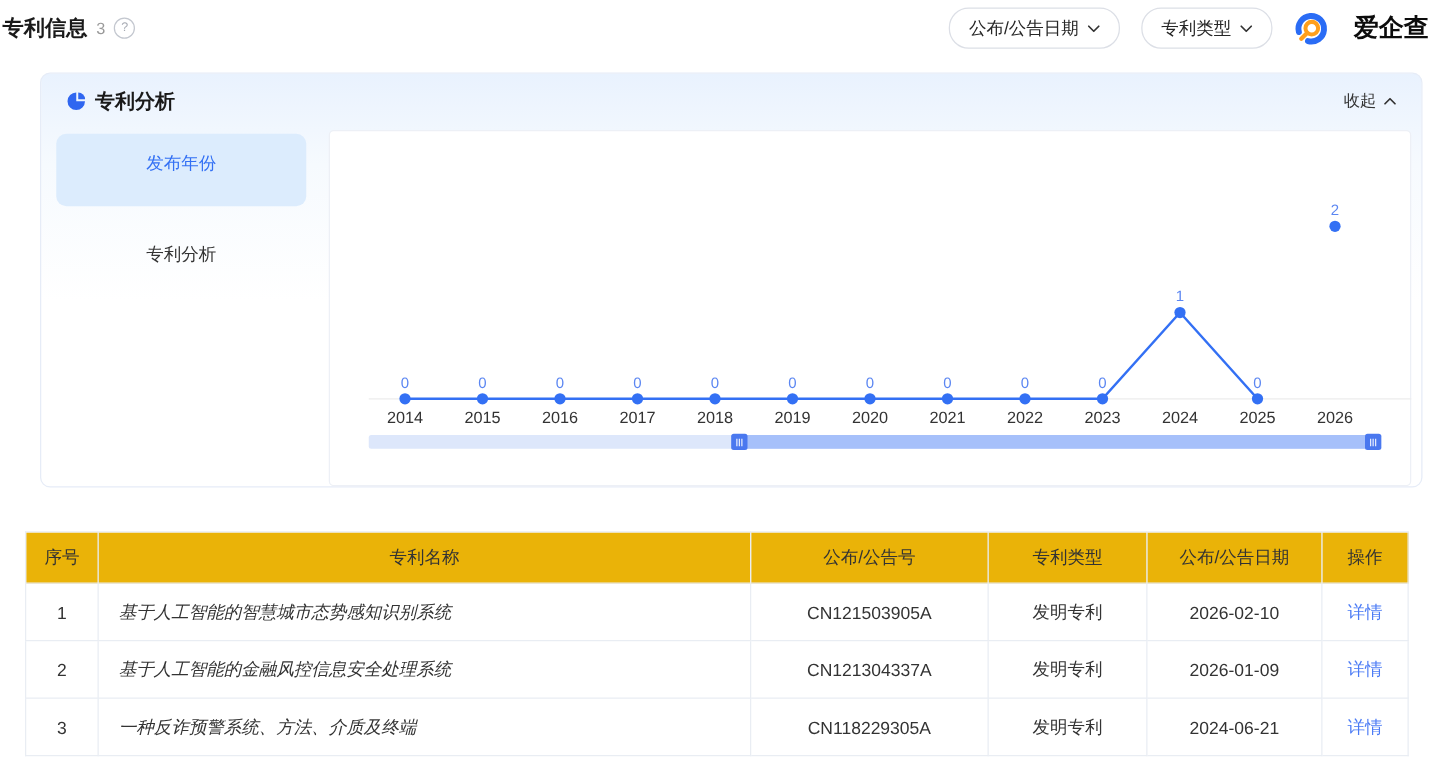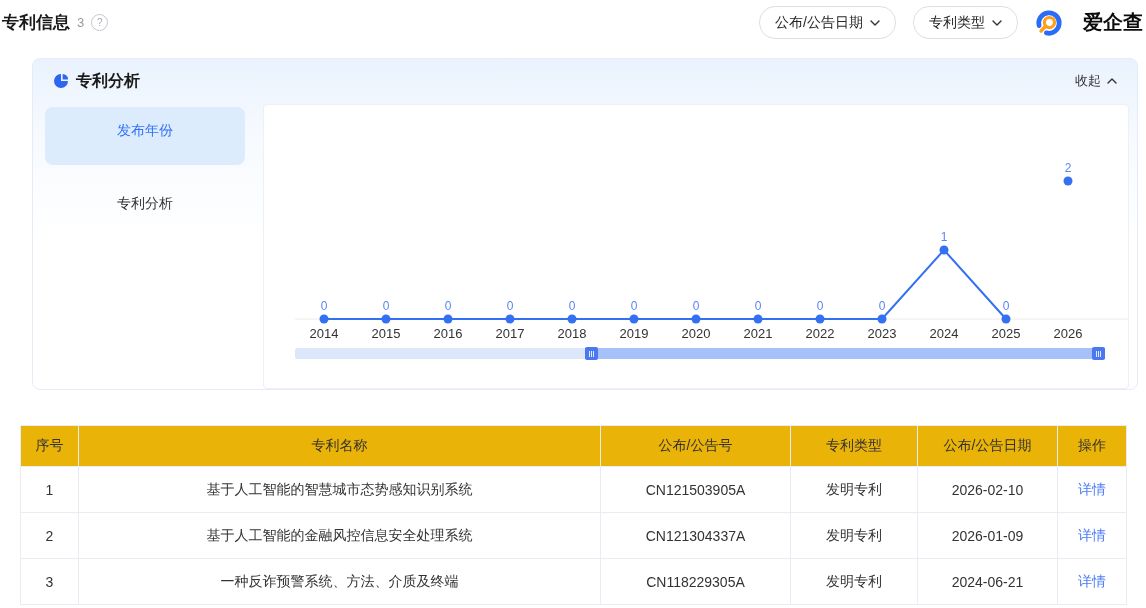--- a/index.html
+++ b/index.html
@@ -42,21 +42,21 @@
     display:flex;align-items:center;justify-content:center;gap:1px;cursor:ew-resize;}
   .sb-handle i{display:block;width:1px;height:6px;background:rgba(255,255,255,.85);}
   .sb-handle.left{left:290px;}
   .sb-handle.right{left:797px;}
   
   .patent-table{position:absolute;left:20px;top:425px;width:1106px;border-collapse:collapse;
     table-layout:fixed;font-size:14px;color:#333;background:#fff;}
   .patent-table th{background:#eab308;height:38px;font-weight:400;color:#333;
     border:1px solid #e9edf3;text-align:center;}
   .patent-table td{height:43px;border:1px solid #e9edf3;text-align:center;background:#fff;}
-  .patent-table td.name-cell{text-align:center;padding-left:1px;}
+  .patent-table td.name-cell{text-align:left;padding-left:16px;font-style:italic;}
   .detail-link{color:#4b7bf5;cursor:pointer;}
   .chev{display:block;}
 </style>
 </head>
 <body>
 
 <div class="topbar-left">
   <span class="page-title">专利信息</span>
   <span class="page-count">3</span>
   <span class="help-icon">?</span>

